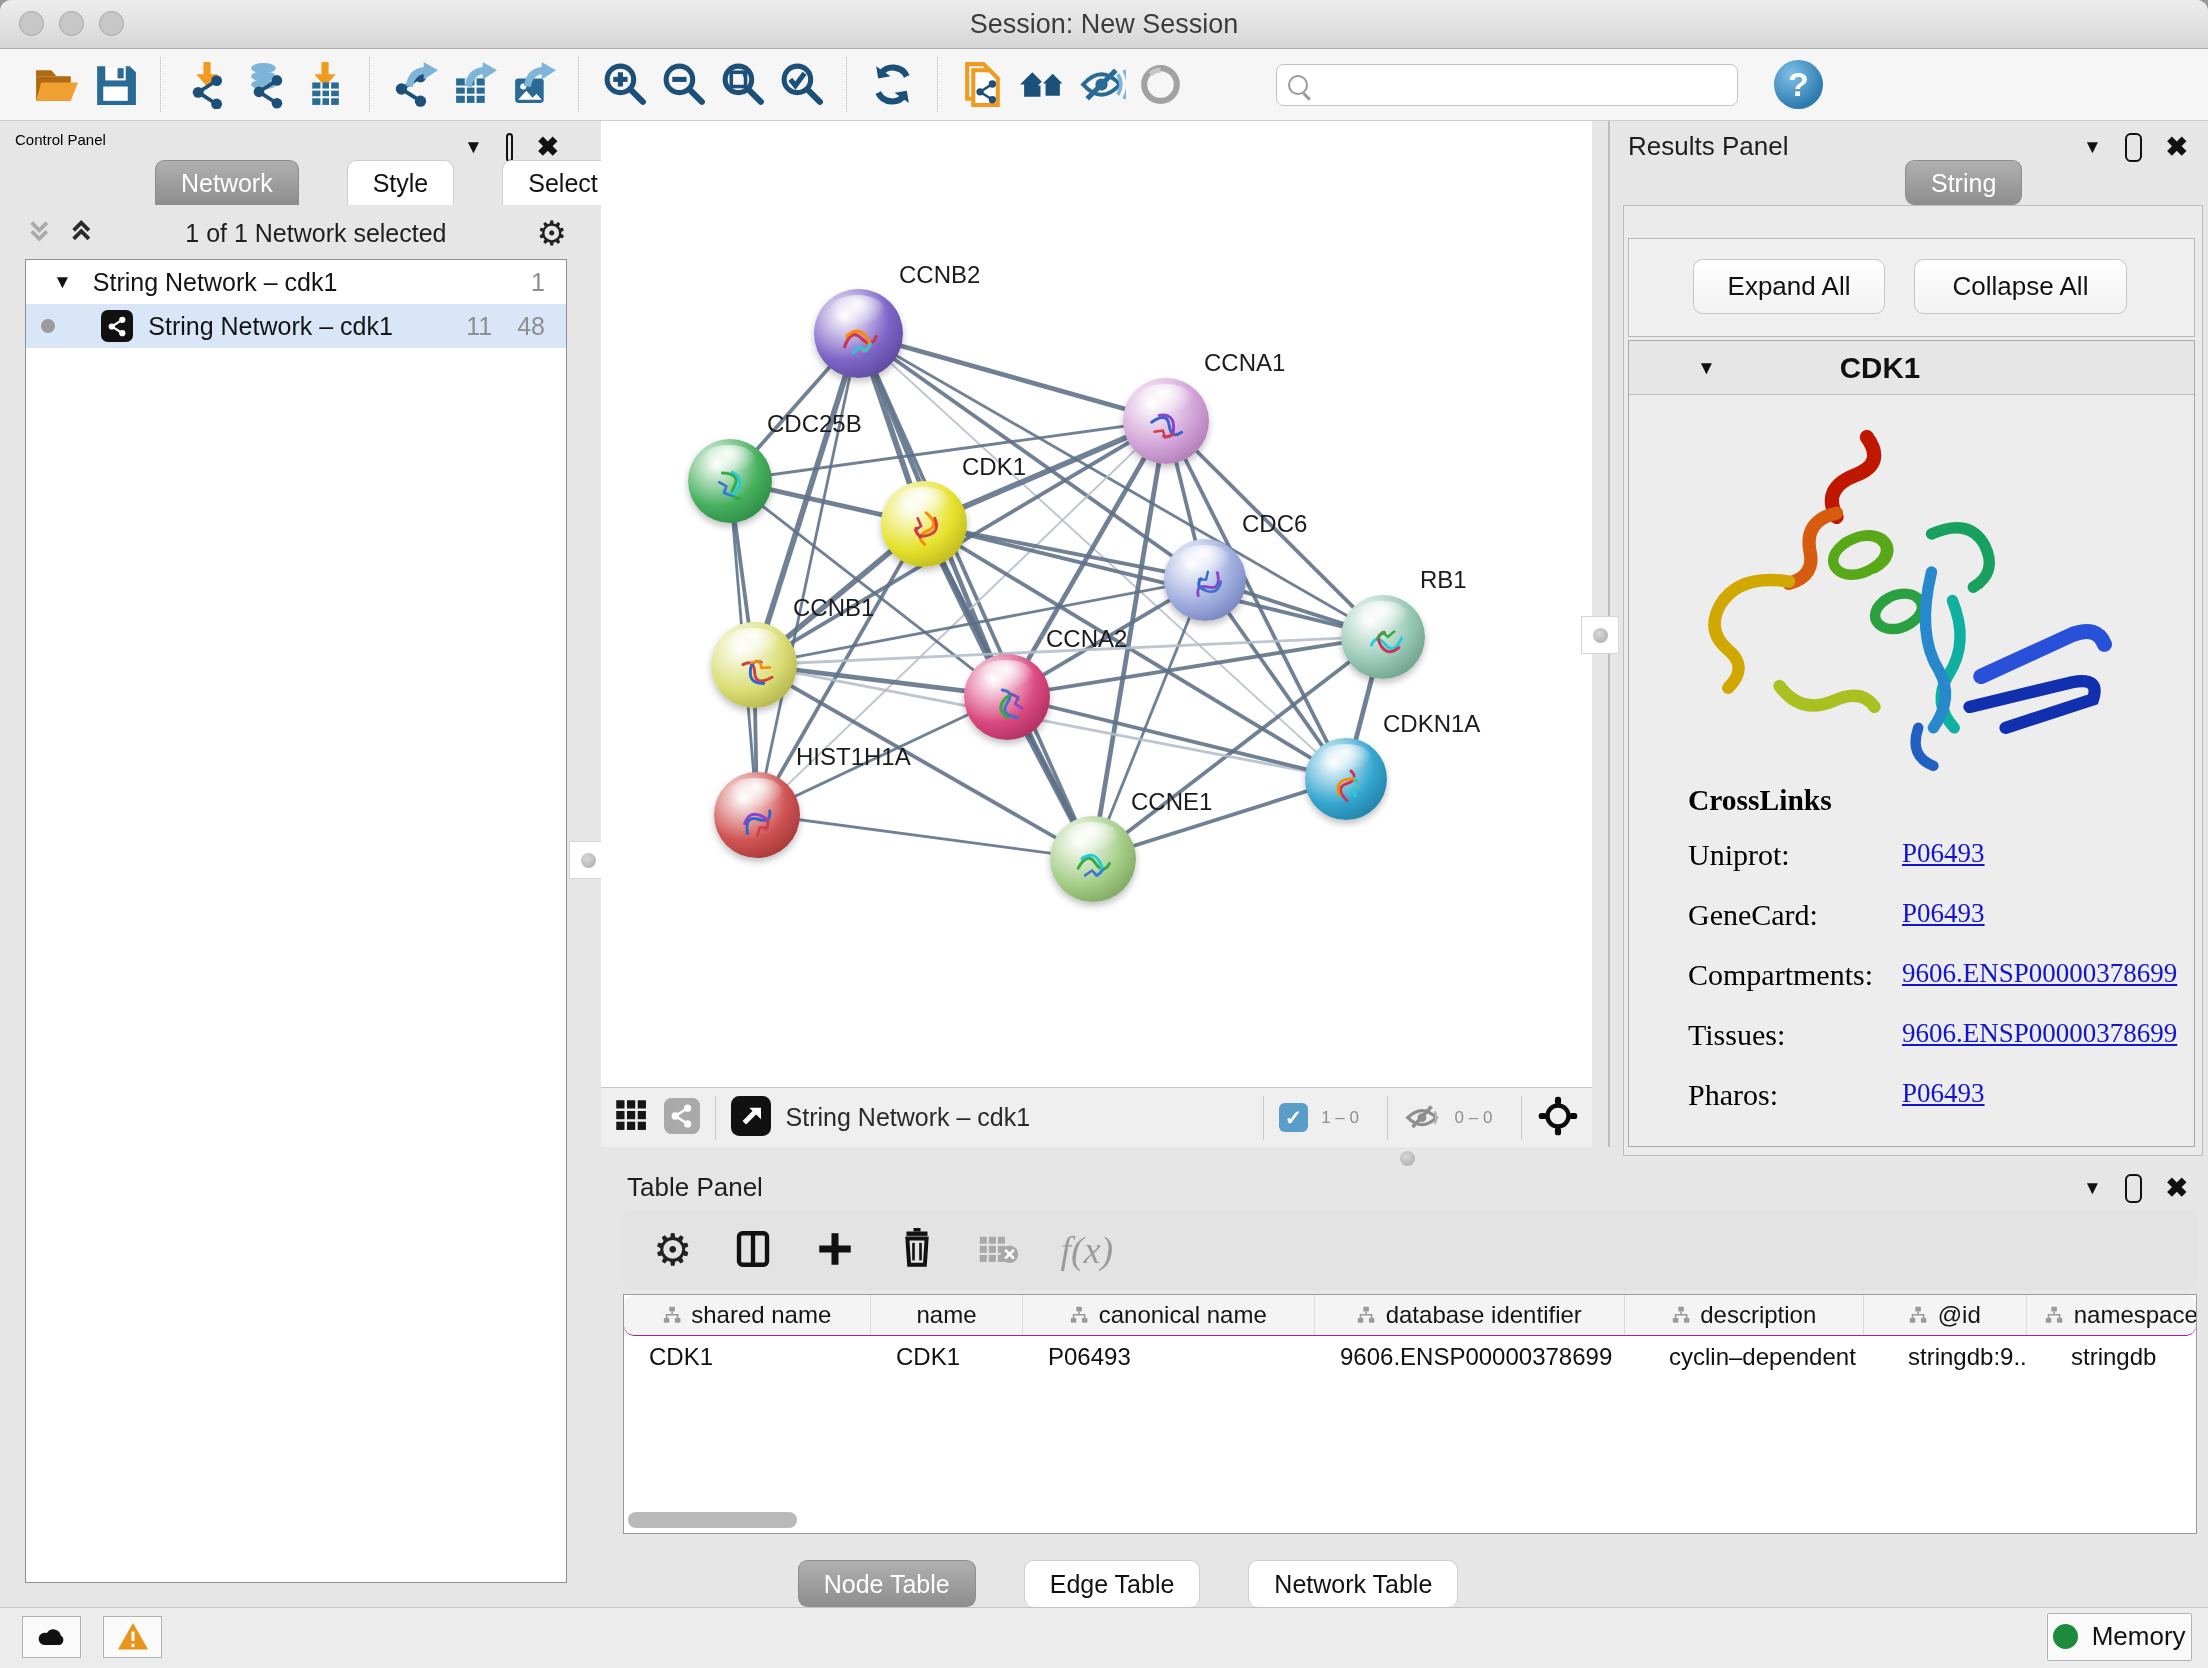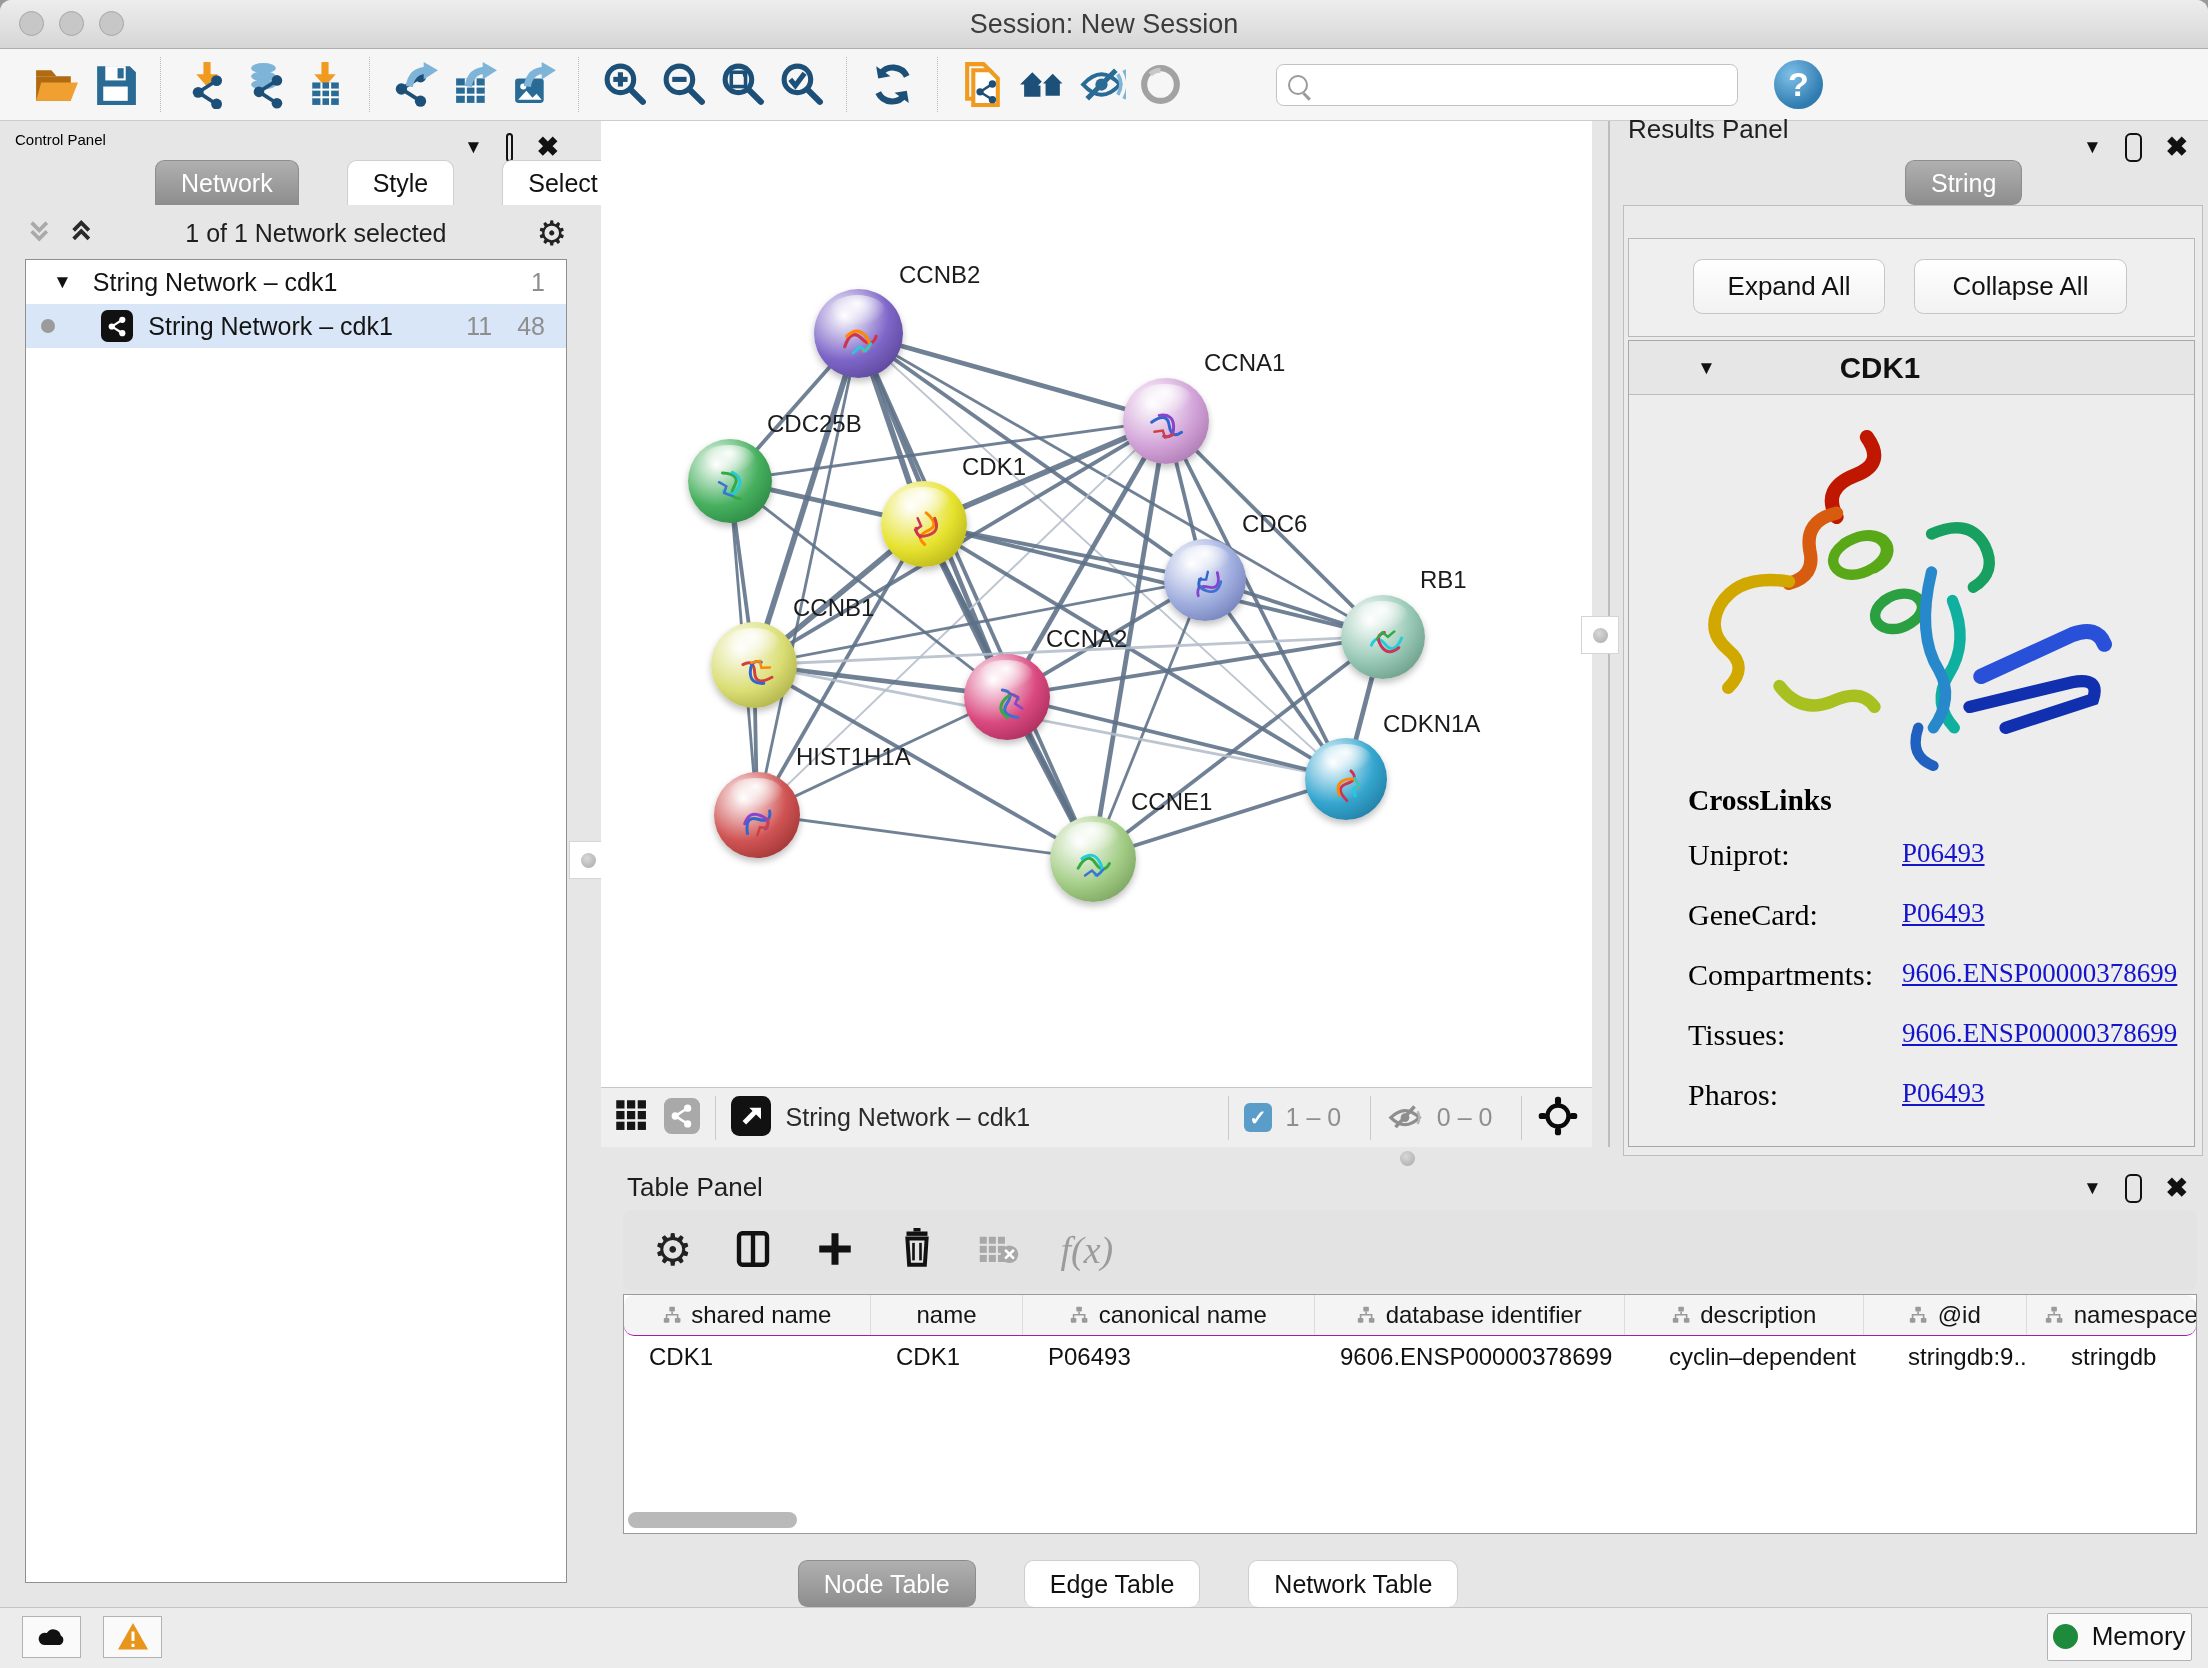--- a/index.html
+++ b/index.html
@@ -48,21 +48,21 @@
   .node{position:absolute;border-radius:50%;}
   .node .hl{position:absolute;left:18%;top:7%;width:62%;height:34%;border-radius:50%;
             background:radial-gradient(ellipse at 50% 30%,rgba(255,255,255,.95),rgba(255,255,255,0) 75%);}
   .nlabel{position:absolute;font-size:24px;color:#1b1b1b;white-space:nowrap;}
   .nettb{left:601px;top:1087px;width:991px;height:60px;background:#efefef;border-top:1px solid #c6c6c6;
          display:flex;align-items:center;box-sizing:border-box;padding:0 13.3px;}
   .ntsep{width:1px;height:44px;background:#c9c9c9;margin:0 15px;}
   .nettitle{font-size:25px;color:#2a2a2a;margin-left:15px;flex:1;}
   .ckbox{width:28.5px;height:28.5px;border-radius:5.7px;background:#5b9dc9;color:#fff;font-size:21px;font-weight:bold;
          display:flex;align-items:center;justify-content:center;}
-  .gcount{font-size:25px;color:#8e8e8e;margin:0 13.3px;}
+  .gcount{font-size:17px;color:#8e8e8e;margin:0 13.3px;}
   
   .gutterdot{width:15px;height:15px;border-radius:50%;background:radial-gradient(circle at 40% 35%,#d8d8d8,#a8a8a8);}
   .handlesq{width:36px;height:36px;background:#fff;border:1px solid #d5d5d5;display:flex;align-items:center;justify-content:center;}
   .vline{width:1.9px;background:#bdbdbd;}
   
   .rp-outer{left:1623px;top:205px;width:580px;height:951px;background:#ebebeb;border:1px solid #bdbdbd;box-sizing:border-box;}
   .rp-box1{left:1628px;top:238px;width:567px;height:99px;background:#efefef;border:1px solid #b8b8b8;box-sizing:border-box;}
   .btn{background:linear-gradient(#ffffff,#f2f2f2);border:1px solid #c6c6c6;border-radius:9.5px;font-size:26px;color:#111;
        display:flex;align-items:center;justify-content:center;}
   .rp-section{left:1628px;top:340px;width:567px;height:807px;background:#ededed;border:1px solid #a8a8a8;box-sizing:border-box;}
@@ -592,21 +592,21 @@
         </svg></span>
   </div>
 
   <div class="abs vline" style="left:1608px;top:121px;height:1026px"></div>
   <div class="abs handlesq" style="left:1581px;top:616px">
     <div class="gutterdot"></div>
   </div>
 
   <div class="abs gutterdot" style="left:1400px;top:1151px"></div>
 
-  <div class="abs phead-title" style="left:1628px;top:114px">Results Panel</div>
+  <div class="abs phead-title" style="left:1628px;top:131px">Results Panel</div>
   <div class="abs phead-icons" style="left:2083px;top:131px;width:105px;justify-content:flex-end">
     <span class="tri">▼</span>
     <span class="floatic"></span>
     <span class="closeic">✖</span>
   </div>
   <div class="abs tab sel" style="left:1857px;top:160px;border-radius:9.5px">String</div>
   <div class="abs rp-outer"></div>
   <div class="abs rp-box1"></div>
   <div class="abs btn" style="left:1693px;top:259px;width:190px;height:53px">Expand All</div>
   <div class="abs btn" style="left:1914px;top:259px;width:211px;height:53px">Collapse All</div>

